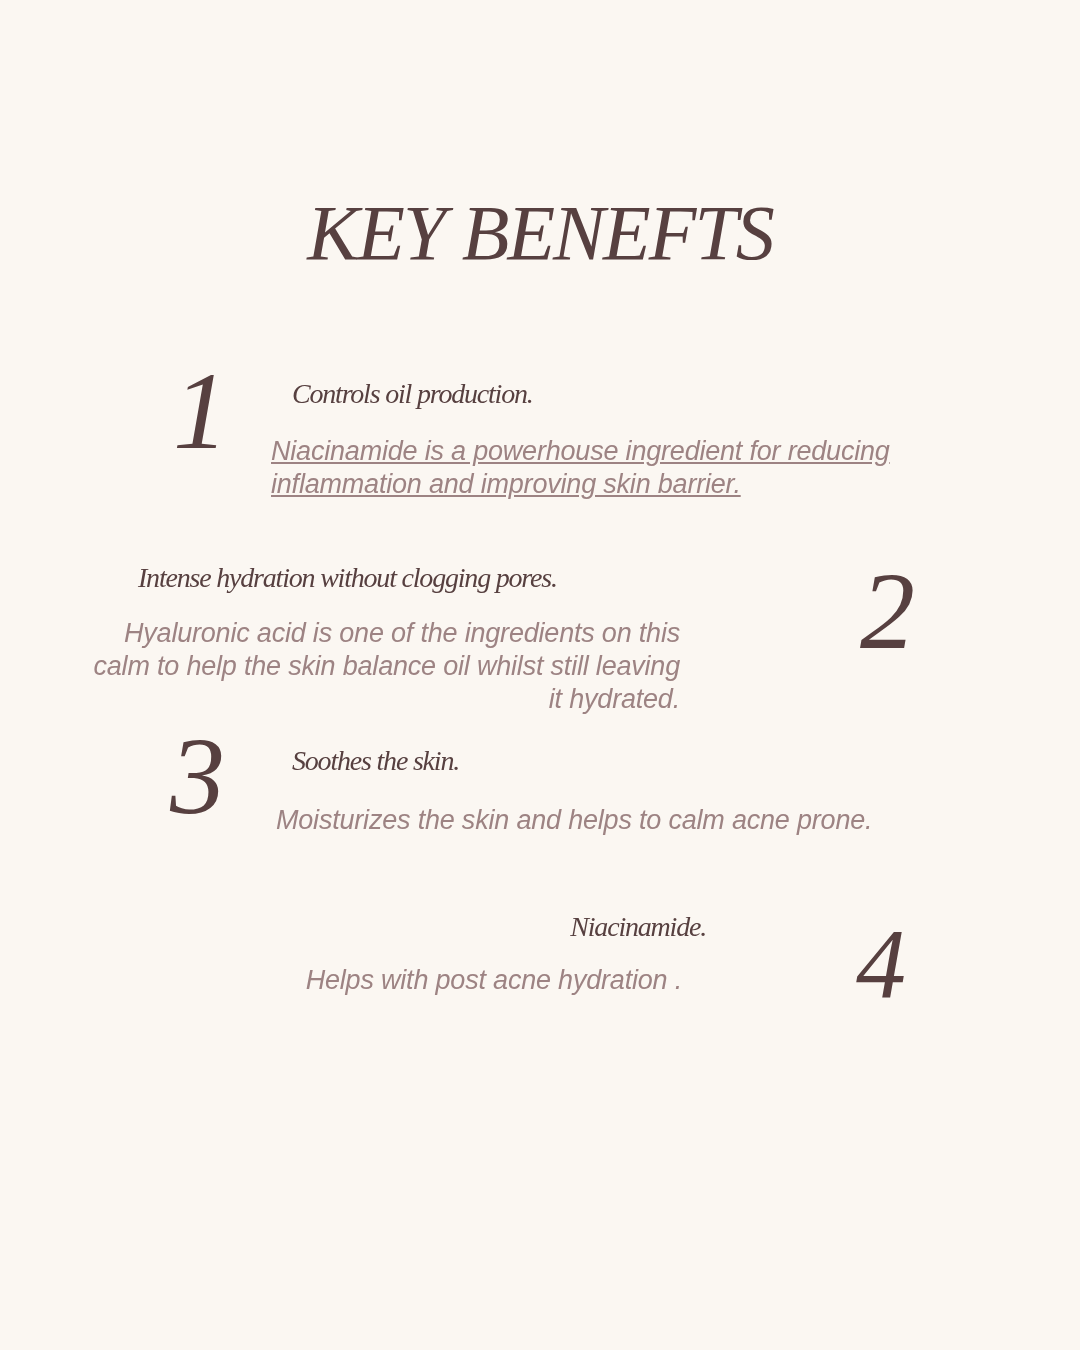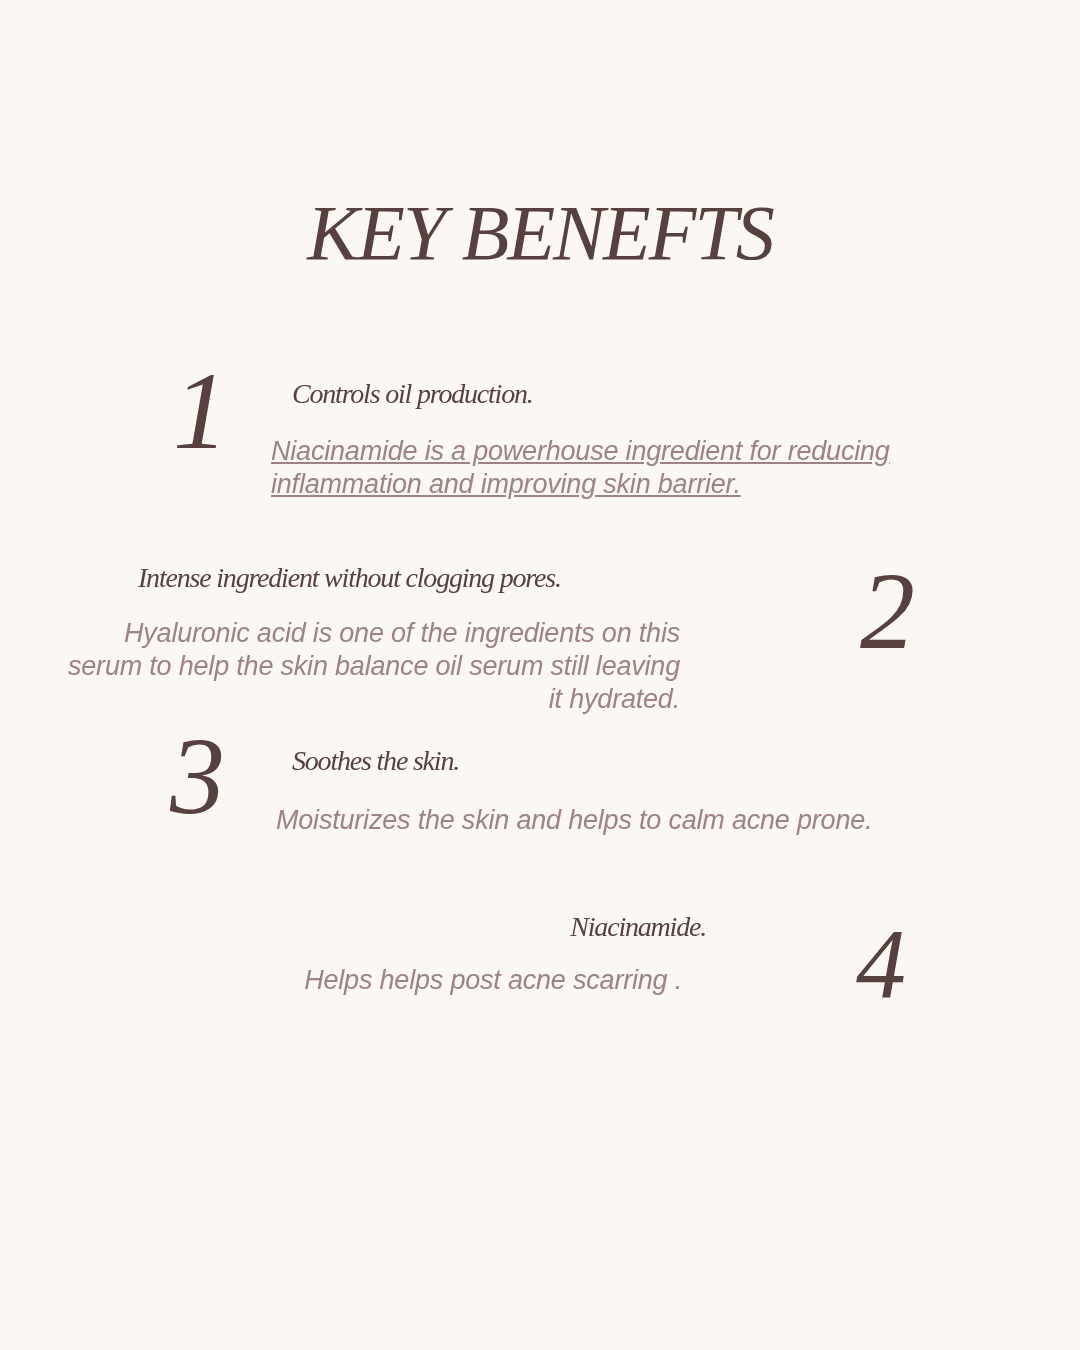--- a/index.html
+++ b/index.html
@@ -86,32 +86,32 @@
   <h1 class="title">KEY BENEFTS</h1>
 
   <section class="benefit">
     <div class="num n1">1</div>
     <h2 class="head h1">Controls oil production.</h2>
     <p class="desc d1">Niacinamide is a powerhouse ingredient for reducing
 inflammation and improving skin barrier.</p>
   </section>
 
   <section class="benefit">
-    <h2 class="head h2">Intense ingredient without clogging pores.</h2>
+    <h2 class="head h2">Intense hydration without clogging pores.</h2>
     <div class="num n2">2</div>
     <p class="desc d2">Hyaluronic acid is one of the ingredients on this
-serum to help the skin balance oil serum still leaving
+calm to help the skin balance oil whilst still leaving
 it hydrated.</p>
   </section>
 
   <section class="benefit">
     <div class="num n3">3</div>
     <h2 class="head h3">Soothes the skin.</h2>
     <p class="desc d3">Moisturizes the skin and helps to calm acne prone.</p>
   </section>
 
   <section class="benefit">
     <h2 class="head h4">Niacinamide.</h2>
     <div class="num n4">4</div>
-    <p class="desc d4">Helps helps post acne scarring .</p>
+    <p class="desc d4">Helps with post acne hydration .</p>
   </section>
 
 </div>
 
 </body></html>

